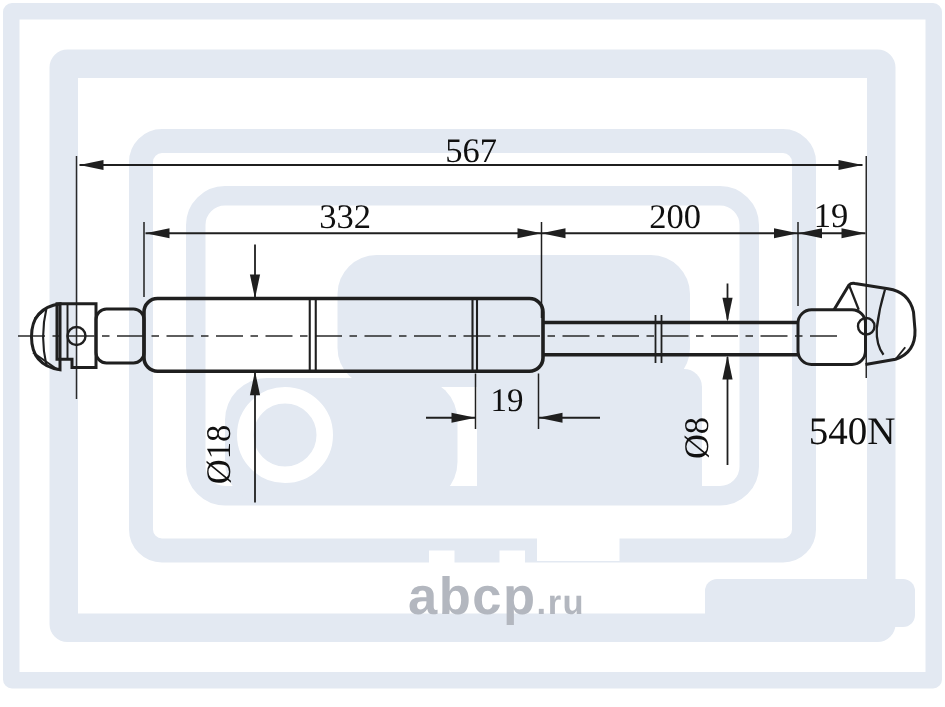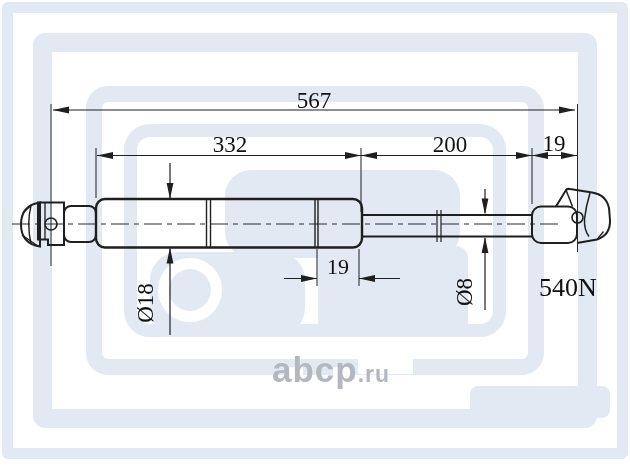--- a/index.html
+++ b/index.html
@@ -4,21 +4,21 @@
 <style>
   html,body{margin:0;padding:0;background:#ffffff;}
   #stage{position:relative;width:630px;height:461px;background:#ffffff;overflow:hidden;
          font-family:"Liberation Serif",serif;}
   
   .wm-ring{position:absolute;box-sizing:border-box;border-style:solid;border-color:#e3e9f2;background:transparent;}
   .wm-fill{position:absolute;background:#e3e9f2;}
   .wm-white{position:absolute;background:#ffffff;}
   .wm-arc{position:absolute;box-sizing:border-box;border:11px solid #ffffff;border-radius:50%;background:transparent;}
   svg{position:absolute;left:0;top:0;}
-  .abcp{position:absolute;left:272px;top:352px;color:#b3b7bf;
+  .abcp{position:absolute;left:272px;top:380px;color:#b3b7bf;
         font-family:"Liberation Sans",sans-serif;font-weight:bold;font-size:35px;
         letter-spacing:1px;line-height:1;}
   .abcp .tld{font-size:23px;font-weight:bold;}
   .footer-url{position:absolute;right:8px;bottom:2px;font-style:italic;font-size:16px;
         color:#1c1c1c;font-family:"Liberation Serif",serif;}
   text{fill:#101010;font-family:"Liberation Serif",serif;}
 </style>
 </head>
 <body>
 

